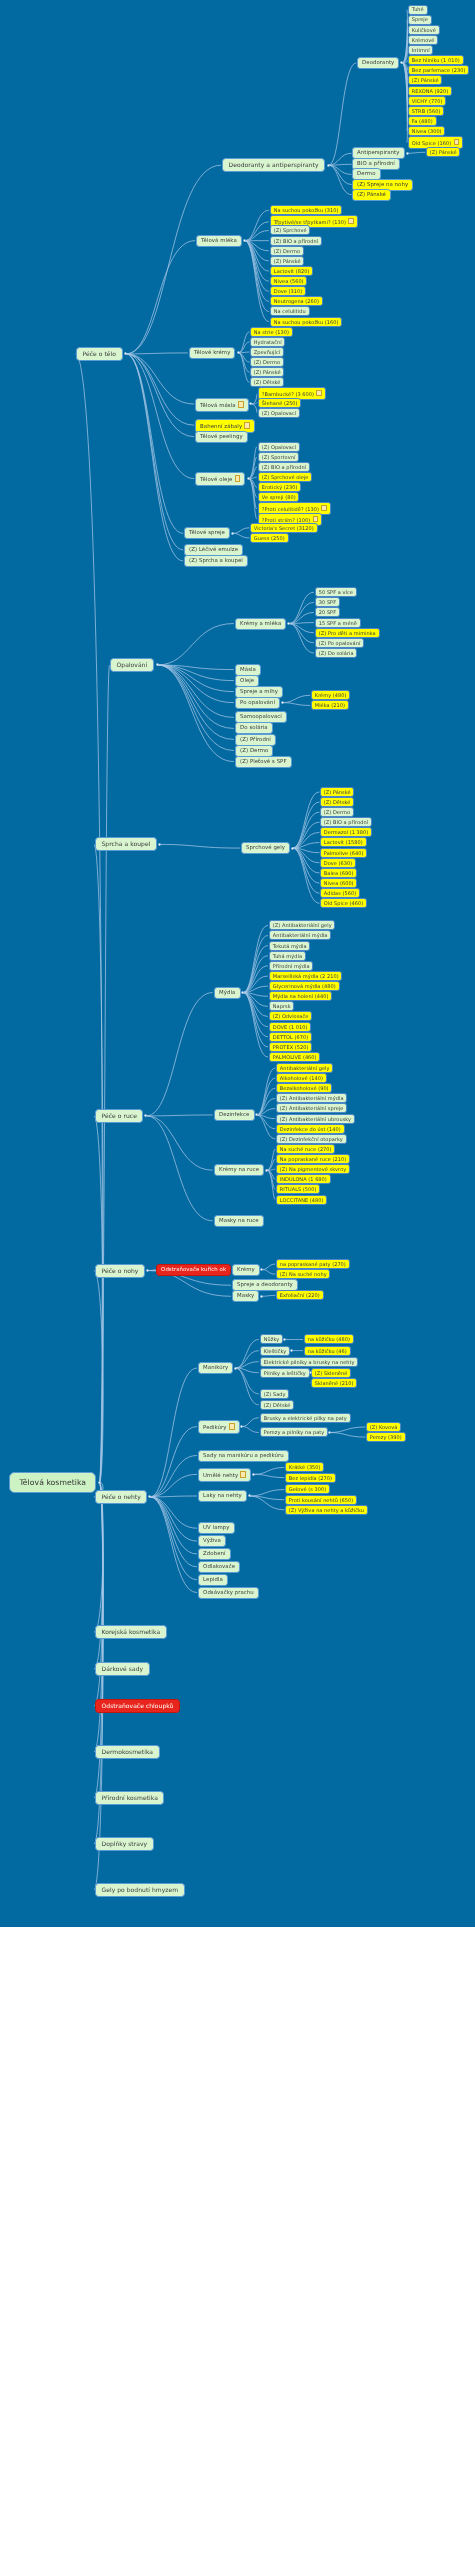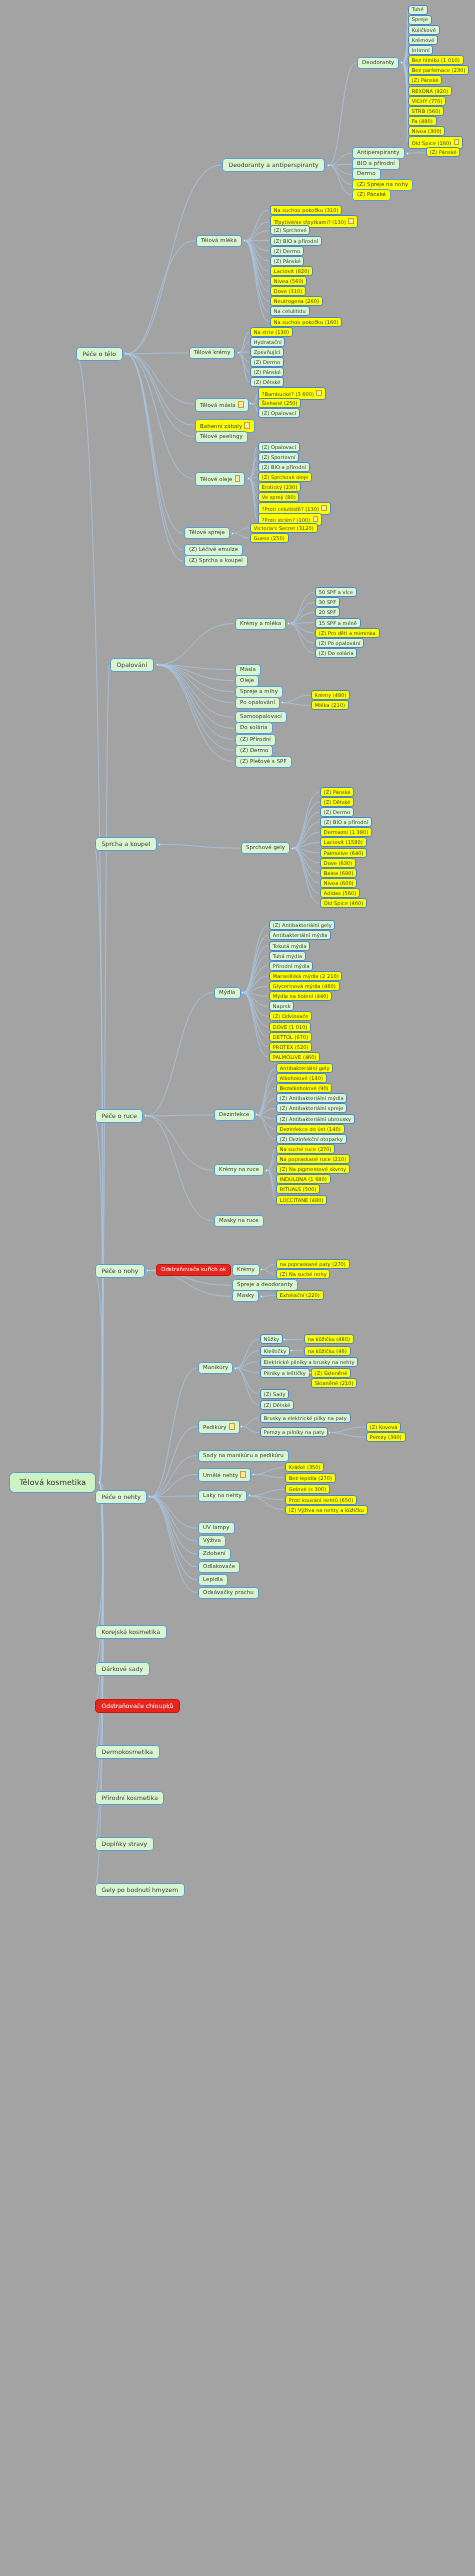--- a/index.html
+++ b/index.html
@@ -1,17 +1,17 @@
 <!DOCTYPE html>
 <html style="font-size:14.7px"><head>
 <meta charset="utf-8">
 <style>
   html,body{margin:0;padding:0;background:#ffffff;}
   body{font-family:"DejaVu Sans","Liberation Sans",sans-serif;}
-  #canvas{position:relative;width:476px;height:2576px;overflow:hidden;background:#a3a3a3;}
+  #canvas{position:relative;width:476px;height:1927px;overflow:hidden;background:#0369a1;}
   svg.links{position:absolute;left:0;top:0;width:476px;height:2576px;pointer-events:none;}
   .node{
     position:absolute;
     box-sizing:border-box;
     border:0.9px solid #4a86c8;
     border-radius:2.8px;
     background:#d9f5d0;
     color:#3a3a3a;
     font-size:5px;
     line-height:1.05;

